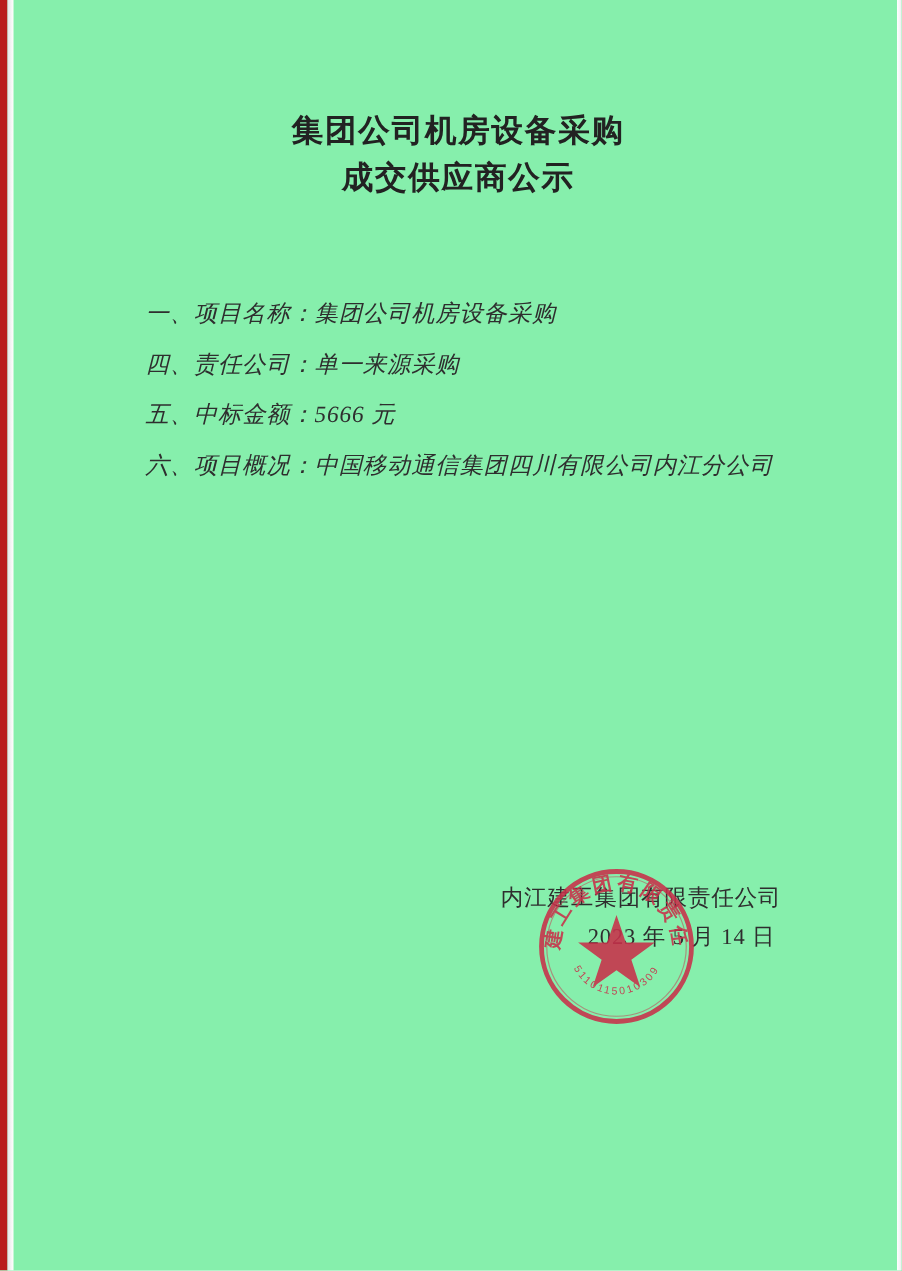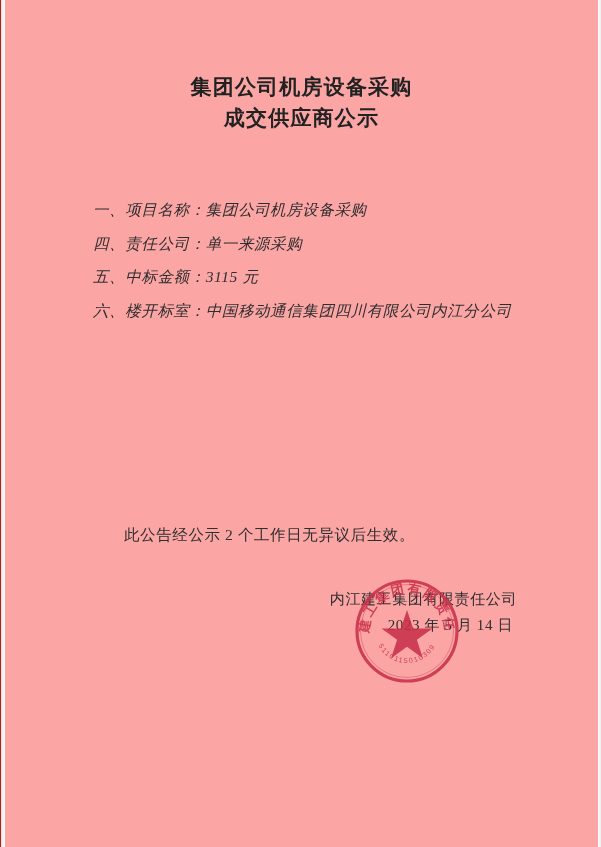--- a/index.html
+++ b/index.html
@@ -11,22 +11,22 @@
     height: 847px;
     background: #fdfdfd;
     font-family: "Liberation Serif", "DejaVu Serif", serif;
     color: #2b2b2b;
     position: relative;
     overflow: hidden;
   }
   .page {
     position: absolute;
     inset: 0;
-    background: #fca5a5;
-    border-left: 1px solid #b91c1c;
+    background: #86efac;
+    border-left: 5px solid #b91c1c;
     box-sizing: border-box;
   }
   .scan-edge-left {
     position: absolute;
     left: 0;
     top: 0;
     width: 4px;
     height: 847px;
     background: linear-gradient(to right, #e4e4e6, #f7f7f8 70%, #ffffff);
   }
@@ -126,25 +126,24 @@
   <div class="scan-edge-right"></div>
 
   <div class="title-block">
     <div class="title-line">集团公司机房设备采购</div>
     <div class="title-line">成交供应商公示</div>
   </div>
 
   <div class="body-block">
     <div class="item">一、项目名称：集团公司机房设备采购</div>
     <div class="item">四、责任公司：单一来源采购</div>
-    <div class="item">五、中标金额：3115 元</div>
-    <div class="item">六、楼开标室：中国移动通信集团四川有限公司内江分公司</div>
+    <div class="item">五、中标金额：5666 元</div>
+    <div class="item">六、项目概况：中国移动通信集团四川有限公司内江分公司</div>
   </div>
 
-  <div class="notice">此公告经公示 2 个工作日无异议后生效。</div>
 
   <div class="sign-block">
     <div class="sign-line">内江建工集团有限责任公司</div>
     <div class="sign-line sign-date">2023 年 5 月 14 日</div>
   </div>
 
   <div class="seal">
     <svg viewBox="0 0 108 108" xmlns="http://www.w3.org/2000/svg">
       <defs>
         <path id="sealTopArc" d="M 16,54 A 38,38 0 0 1 92,54"></path>

